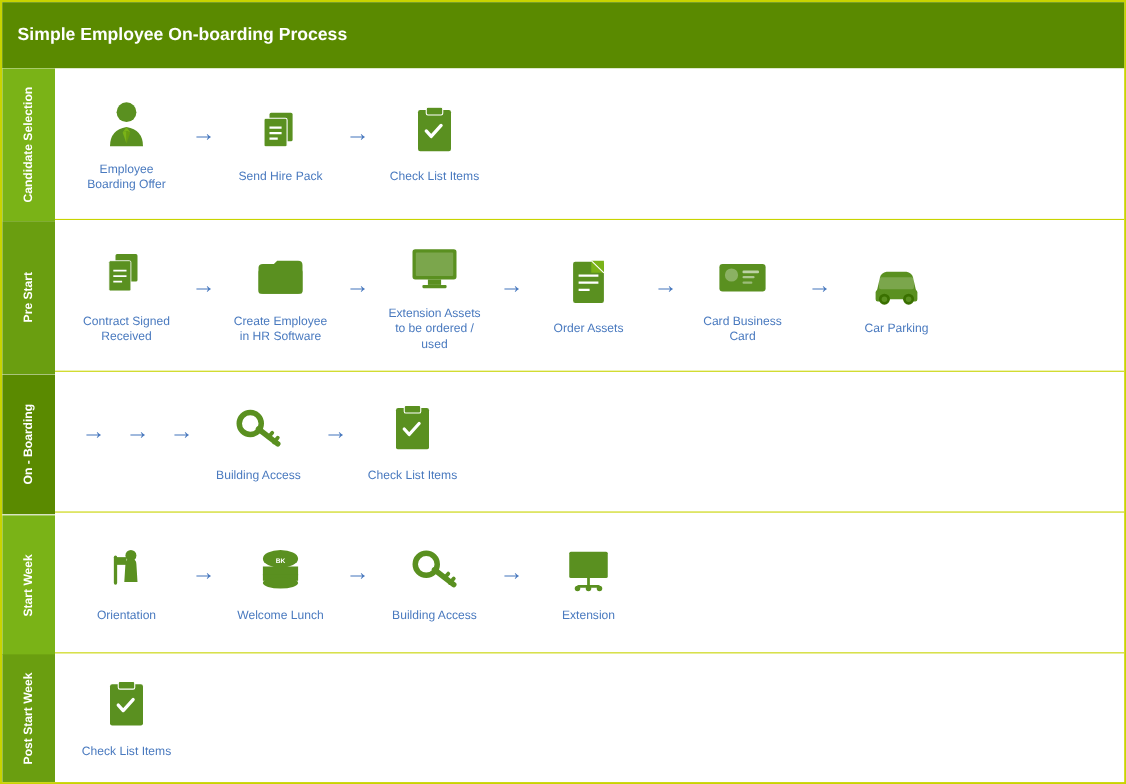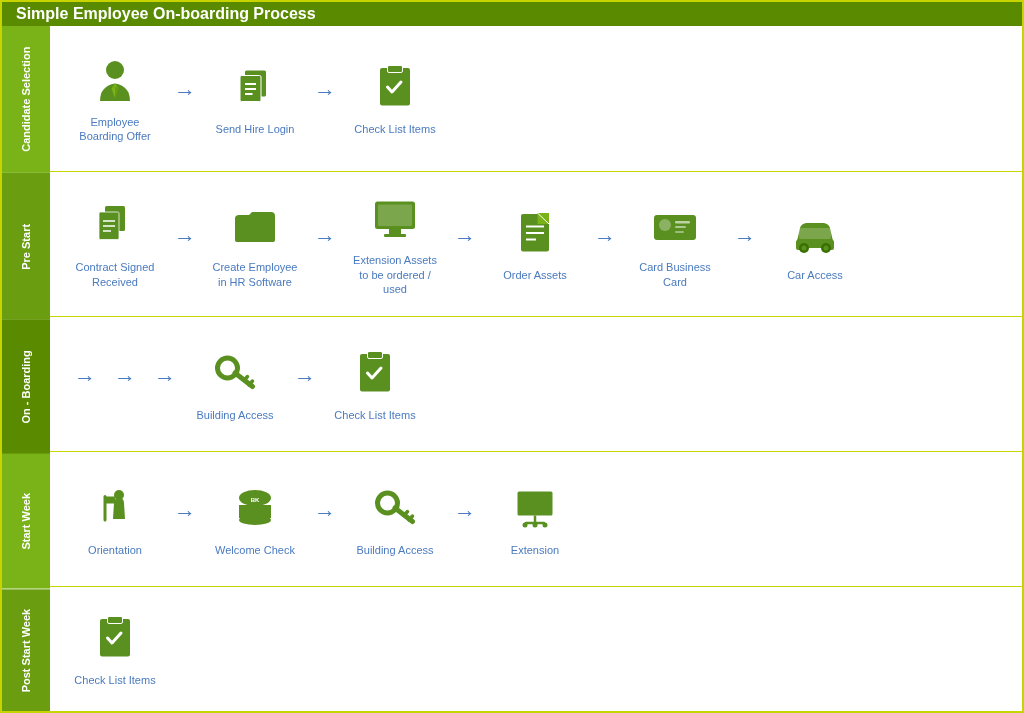--- a/index.html
+++ b/index.html
@@ -17,21 +17,21 @@
       border: 2px solid #c8d400;
       display: flex;
       flex-direction: column;
     }
 
     .title-bar {
       background: #5a8a00;
       color: white;
       font-size: 16px;
       font-weight: bold;
-      padding: 3px 14px;
+      padding: 21px 14px;
       flex-shrink: 0;
     }
 
     .content-area {
       display: flex;
       flex: 1;
       overflow: hidden;
     }
 
     .sidebar {
@@ -164,21 +164,21 @@
           <div class="step-icon">
             <svg viewBox="0 0 100 100" xmlns="http://www.w3.org/2000/svg">
 
               <rect x="30" y="15" width="42" height="52" rx="3" fill="#5a9020"></rect>
               <rect x="20" y="25" width="42" height="52" rx="3" fill="#5a9020" stroke="white" stroke-width="2"></rect>
               <line x1="30" y1="42" x2="52" y2="42" stroke="white" stroke-width="4"></line>
               <line x1="30" y1="52" x2="52" y2="52" stroke="white" stroke-width="4"></line>
               <line x1="30" y1="62" x2="45" y2="62" stroke="white" stroke-width="4"></line>
             </svg>
           </div>
-          <span class="step-label">Send Hire Login</span>
+          <span class="step-label">Send Hire Pack</span>
         </div>
         <div class="arrow">→</div>
         <div class="process-step">
           <div class="step-icon">
             <svg viewBox="0 0 100 100" xmlns="http://www.w3.org/2000/svg">
               <rect x="20" y="10" width="60" height="75" rx="4" fill="#5a9020"></rect>
               <rect x="35" y="5" width="30" height="14" rx="3" fill="#5a9020" stroke="white" stroke-width="2"></rect>
               <polyline points="35,48 44,58 62,38" stroke="white" stroke-width="6" fill="none" stroke-linecap="round" stroke-linejoin="round"></polyline>
             </svg>
           </div>
@@ -253,21 +253,21 @@
           <div class="step-icon">
             <svg viewBox="0 0 100 100" xmlns="http://www.w3.org/2000/svg">
               <path d="M15 60 L20 38 Q22 30 32 28 L68 28 Q78 30 80 38 L85 60 L88 65 L88 78 Q88 82 84 82 L76 82 L76 78 L24 78 L24 82 L16 82 Q12 82 12 78 L12 65Z" fill="#5a9020"></path>
               <rect x="18" y="38" width="64" height="22" rx="4" fill="white" opacity="0.2"></rect>
               <circle cx="28" cy="78" r="10" fill="#3a7000"></circle>
               <circle cx="28" cy="78" r="5" fill="#5a9020"></circle>
               <circle cx="72" cy="78" r="10" fill="#3a7000"></circle>
               <circle cx="72" cy="78" r="5" fill="#5a9020"></circle>
             </svg>
           </div>
-          <span class="step-label">Car Access</span>
+          <span class="step-label">Car Parking</span>
         </div>
       </div>
 
       <div class="process-row row-onboarding">
         <div class="arrow">→</div>
         <div class="arrow">→</div>
         <div class="arrow">→</div>
         <div class="process-step">
           <div class="step-icon">
             <svg viewBox="0 0 100 100" xmlns="http://www.w3.org/2000/svg">
@@ -310,21 +310,21 @@
           <div class="step-icon">
             <svg viewBox="0 0 100 100" xmlns="http://www.w3.org/2000/svg">
 
               <ellipse cx="50" cy="28" rx="32" ry="16" fill="#5a9020"></ellipse>
               <rect x="18" y="42" width="64" height="16" fill="#5a9020"></rect>
               <rect x="18" y="56" width="64" height="12" fill="#5a9020"></rect>
               <ellipse cx="50" cy="72" rx="32" ry="10" fill="#5a9020"></ellipse>
               <text x="50" y="36" text-anchor="middle" fill="white" font-size="12" font-weight="bold">BK</text>
             </svg>
           </div>
-          <span class="step-label">Welcome Check</span>
+          <span class="step-label">Welcome Lunch</span>
         </div>
         <div class="arrow">→</div>
         <div class="process-step">
           <div class="step-icon">
             <svg viewBox="0 0 100 100" xmlns="http://www.w3.org/2000/svg">
               <circle cx="35" cy="38" r="20" fill="none" stroke="#5a9020" stroke-width="10"></circle>
               <line x1="50" y1="48" x2="85" y2="75" stroke="#5a9020" stroke-width="10" stroke-linecap="round"></line>
               <line x1="68" y1="63" x2="75" y2="55" stroke="#5a9020" stroke-width="7" stroke-linecap="round"></line>
               <line x1="78" y1="72" x2="85" y2="64" stroke="#5a9020" stroke-width="7" stroke-linecap="round"></line>
             </svg>

